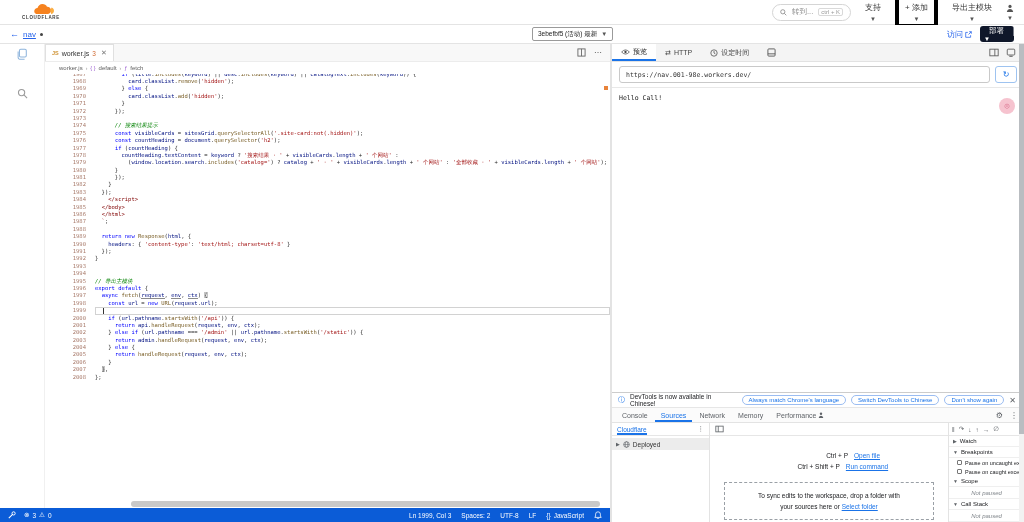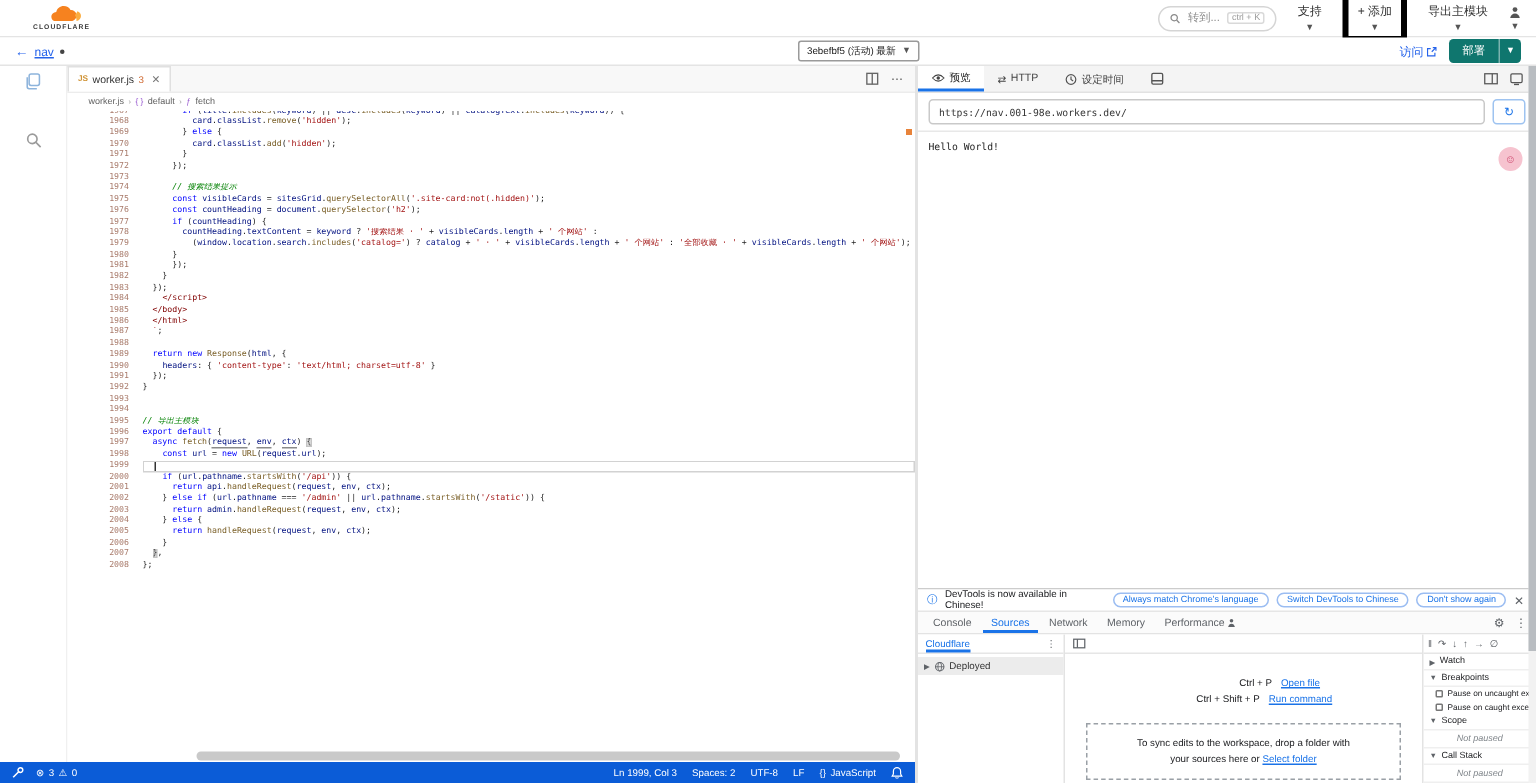--- a/index.html
+++ b/index.html
@@ -19,21 +19,21 @@
   .add-btn { border:4px solid #000000; border-radius:3px; padding:2px 6px; display:flex; gap:3px; align-items:center; }
 
   
   .toolbar { height:19px; border-bottom:1px solid #e4e4e4; display:flex; align-items:center; padding:0 10px; position:relative; background:#fff; }
   .back-arrow { color:#2563eb; font-size:9px; margin-right:4px; }
   .nav-link { color:#2563eb; font-size:8px; text-decoration:underline; }
   .nav-dot { width:3px; height:3px; background:#444; border-radius:50%; margin-left:4px; }
   .version-dd { position:absolute; left:532px; top:2px; height:14px; border:1px solid #9a9a9a; border-radius:2px; background:#fff; display:flex; align-items:center; gap:4px; padding:0 5px; font-size:6.5px; color:#222; }
   .tb-right { margin-left:auto; display:flex; align-items:center; gap:8px; }
   .visit-link { color:#2563eb; font-size:8px; display:flex; gap:2px; align-items:center; }
-  .deploy-btn { display:flex; height:16px; border-radius:3px; overflow:hidden; background:#0f766e; color:#fff; font-size:7.5px; }
+  .deploy-btn { display:flex; height:16px; border-radius:3px; overflow:hidden; background:#0f172a; color:#fff; font-size:7.5px;flex-direction:column; }
   .deploy-main { padding:0 9px; display:flex; align-items:center; border-right:1px solid rgba(255,255,255,.45); }
   .deploy-caret { width:14px; display:flex; align-items:center; justify-content:center; font-size:6px; }
 
   
   .main { flex:1; display:flex; min-height:0; }
   .left { width:610px; display:flex; flex-direction:column; min-height:0; }
   .left-main { flex:1; display:flex; min-height:0; }
   .activity { width:44px; background:#fff; display:flex; flex-direction:column; align-items:center; padding-top:4px; }
   .act-icon { margin-bottom:28px; opacity:.85; }
   .editor-col { flex:1; display:flex; flex-direction:column; min-width:0; border-left:1px solid #f0f0f0; }
@@ -488,21 +488,21 @@
             </svg>
         </div>
       </div>
 
       <div class="url-row">
         <input class="url-input" value="https://nav.001-98e.workers.dev/" style="">
         <button class="refresh-btn">↻</button>
       </div>
 
       <div class="preview-content">
-        <span>Hello World!</span>
+        <span>Hello Call!</span>
         <div class="feedback-btn">☺</div>
       </div>
 
       <div class="devtools">
         <div class="dt-banner">
           <span class="info-icon">ⓘ</span>
           <span>DevTools is now available in Chinese!</span>
           <span class="pill">Always match Chrome's language</span>
           <span class="pill">Switch DevTools to Chinese</span>
           <span class="pill">Don't show again</span>

